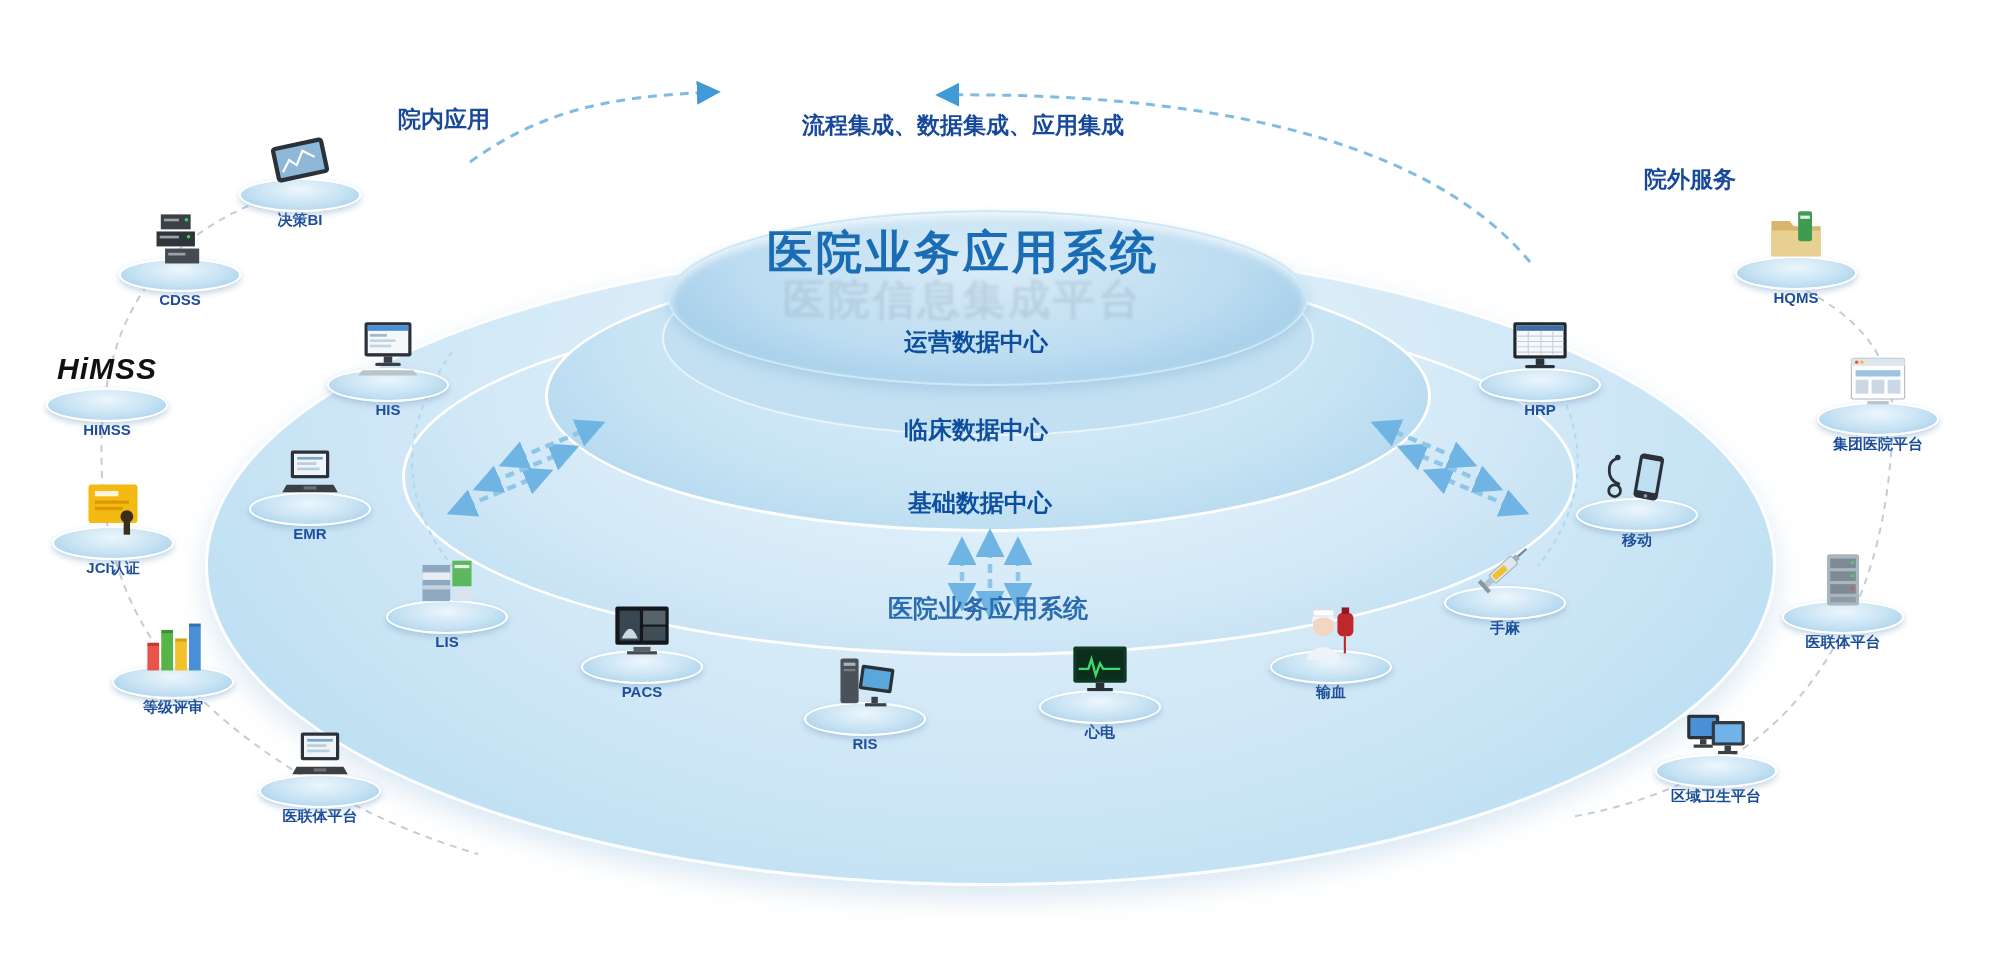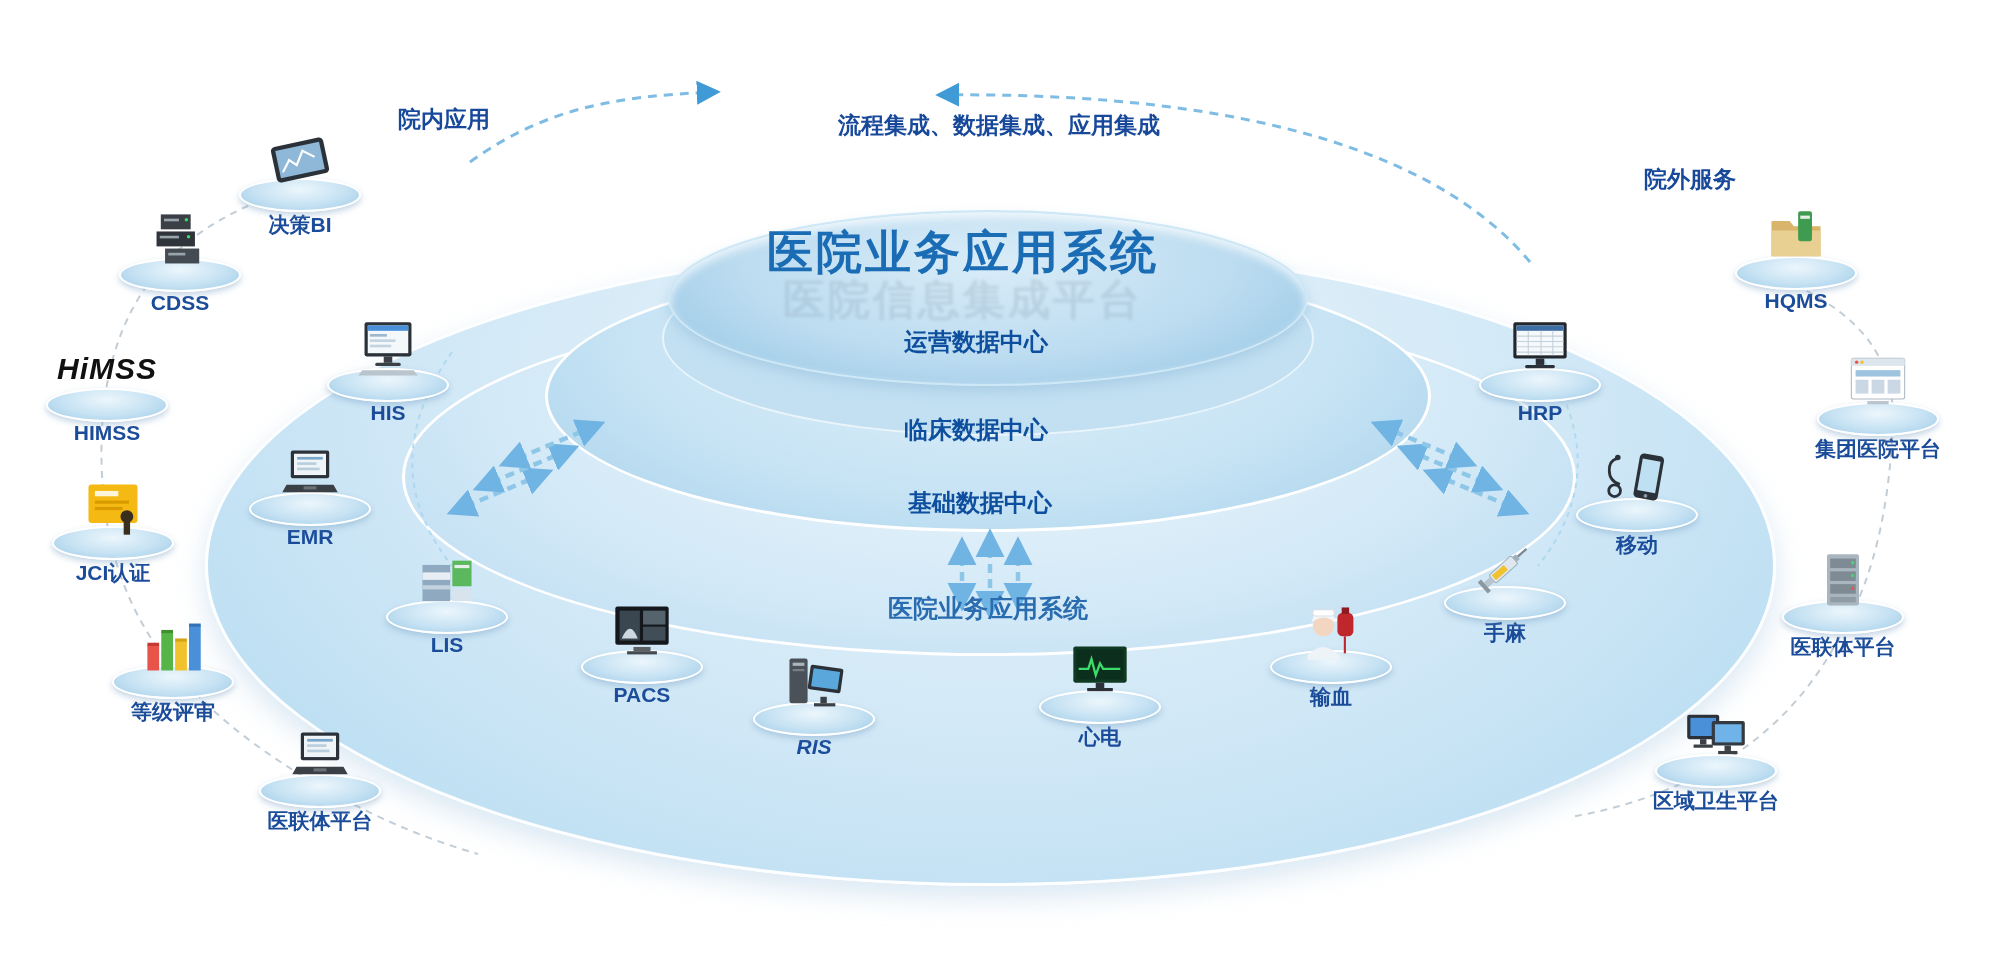--- a/index.html
+++ b/index.html
@@ -30,21 +30,21 @@
   
   #overlay{position:absolute;left:0;top:0;z-index:8;}
 
   
   .node{position:absolute;width:176px;margin-left:-88px;text-align:center;z-index:12;}
   .icon-area{position:relative;height:76px;}
   .platform{position:absolute;left:50%;bottom:-8px;transform:translateX(-50%);width:118px;height:30px;border-radius:50%;
     background:radial-gradient(ellipse at 50% 32%, #ecf6fc 0%, #c6e2f3 55%, #9ecae7 100%);
     border:2px solid #fff;box-shadow:0 3px 6px rgba(120,160,195,.45);}
   .icon-area svg{position:relative;z-index:2;width:70px;height:64px;}
-  .node-label{margin-top:7px;font-size:21px;font-weight:bold;color:#1b4c9a;}
+  .node-label{margin-top:7px;font-size:15px;font-weight:bold;color:#1b4c9a;}
   .himss-text{position:relative;z-index:2;display:inline-block;margin-top:14px;font-size:30px;font-weight:800;font-style:italic;color:#111;letter-spacing:1px;}
 </style>
 </head>
 <body>
 
 <div id="stage">
 
   <div class="tier" id="tier-base"></div>
   <div class="tier" id="tier-3"></div>
   <div class="tier" id="tier-2"></div>
@@ -90,21 +90,21 @@
   </svg>
 
   <div class="abs-text" id="t-title-ghost" style="left:963px;top:272px;">医院信息集成平台</div>
   <div class="abs-text" id="t-title" style="left:963px;top:222px;">医院业务应用系统</div>
   <div class="abs-text tier-label" style="left:976px;top:326px;">运营数据中心</div>
   <div class="abs-text tier-label" style="left:976px;top:414px;">临床数据中心</div>
   <div class="abs-text tier-label" style="left:980px;top:487px;">基础数据中心</div>
   <div class="abs-text tier-label" id="t-business" style="left:988px;top:592px;">医院业务应用系统</div>
 
   <div class="abs-text section-header" style="left:444px;top:104px;text-align:center;">院内应用</div>
-  <div class="abs-text section-header" style="left:963px;top:110px;margin-left:36px;">流程集成、数据集成、应用集成</div>
+  <div class="abs-text section-header" style="left:963px;top:110px;">流程集成、数据集成、应用集成</div>
   <div class="abs-text section-header" style="left:1671px;top:164px;padding-left:38px;">院外服务</div>
 
   <div class="node" style="left:300px;top:128px;">
     <div class="icon-area"><div class="platform"></div>
       <svg viewBox="0 0 64 60">
           <g transform="rotate(-12 32 30)">
             <rect x="7" y="13" width="50" height="34" rx="4" fill="#2b3138"></rect>
             <rect x="11" y="17" width="42" height="26" fill="#8fb8d8"></rect>
             <path d="M14 38 l8-10 6 6 8-12 10 8" stroke="#fff" fill="none" stroke-width="2"></path>
           </g>
@@ -235,21 +235,21 @@
           <path d="M13 36 q8-18 15 0 Z" fill="#cfd8de"></path>
           <rect x="33" y="10" width="21" height="13" fill="#55636d"></rect>
           <rect x="33" y="25" width="21" height="13" fill="#414e58"></rect>
           <rect x="24" y="44" width="16" height="4" fill="#5a6268"></rect>
           <rect x="18" y="48" width="28" height="3" fill="#454b52"></rect>
         </svg>
     </div>
     <div class="node-label">PACS</div>
   </div>
 
-  <div class="node" style="left:814px;top:652px;font-style:italic;">
+  <div class="node" style="left:865px;top:652px;">
     <div class="icon-area"><div class="platform"></div>
       <svg viewBox="0 0 64 60">
           <rect x="9" y="6" width="17" height="42" rx="2" fill="#4a5158"></rect>
           <rect x="12" y="10" width="11" height="3" fill="#aab4bc"></rect>
           <rect x="12" y="16" width="11" height="2" fill="#778089"></rect>
           <g transform="rotate(8 44 28)">
             <rect x="27" y="14" width="31" height="23" rx="2" fill="#2b3138"></rect>
             <rect x="30" y="17" width="25" height="17" fill="#5aa7dc"></rect>
           </g>
           <rect x="38" y="42" width="6" height="6" fill="#3a4046"></rect>

